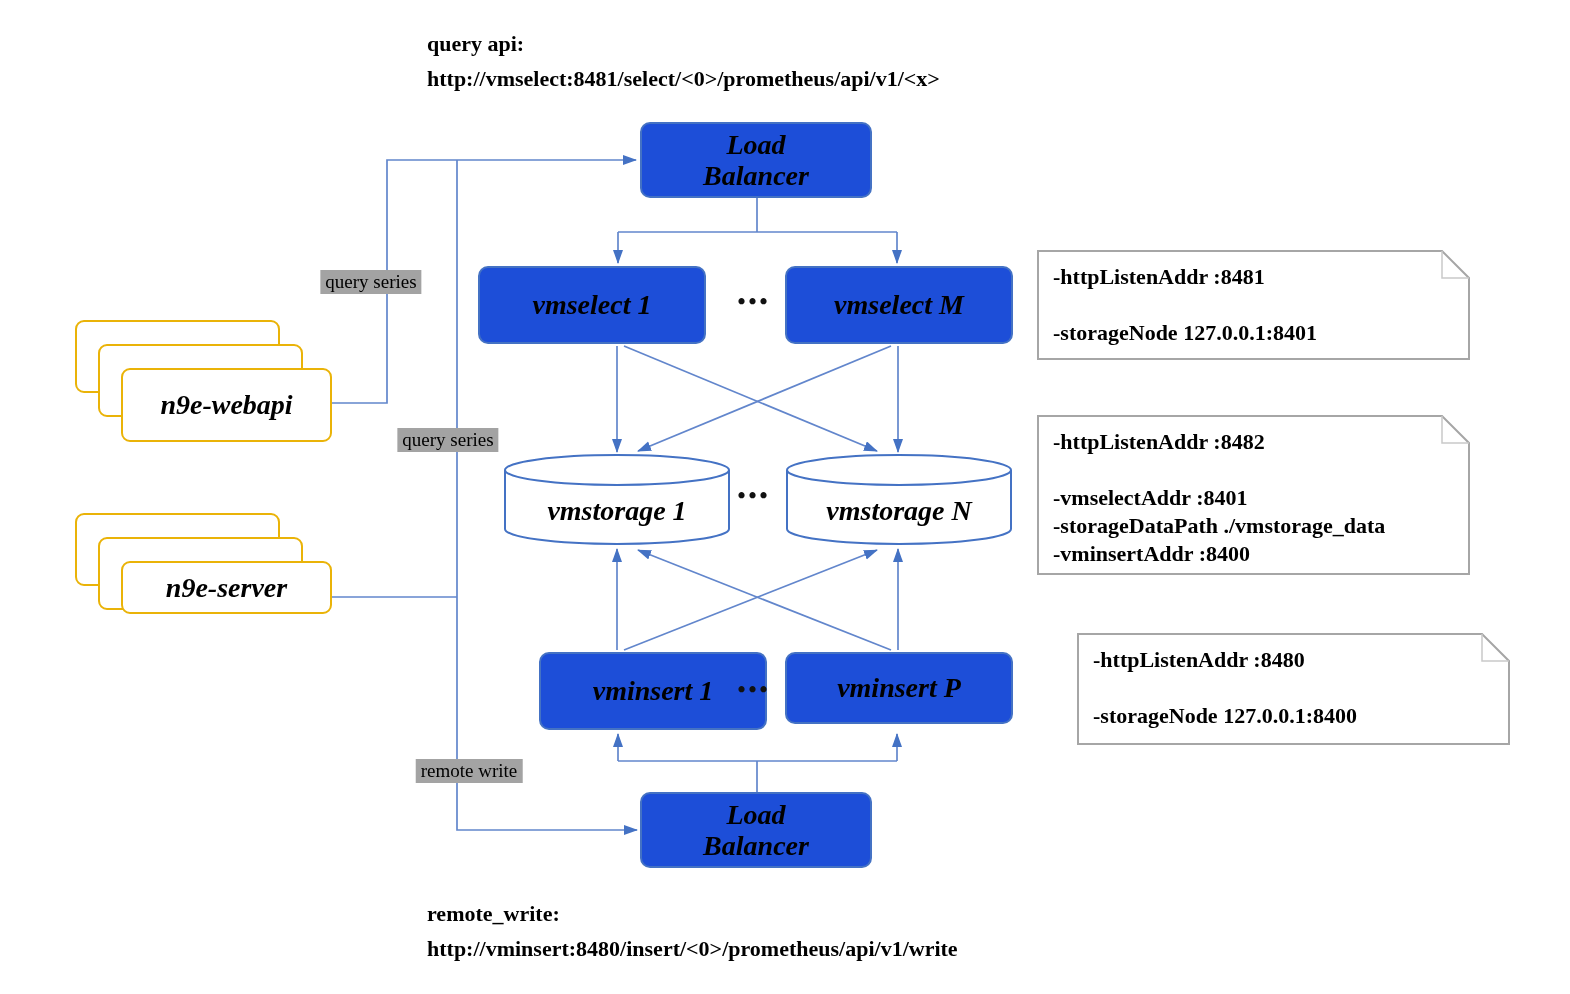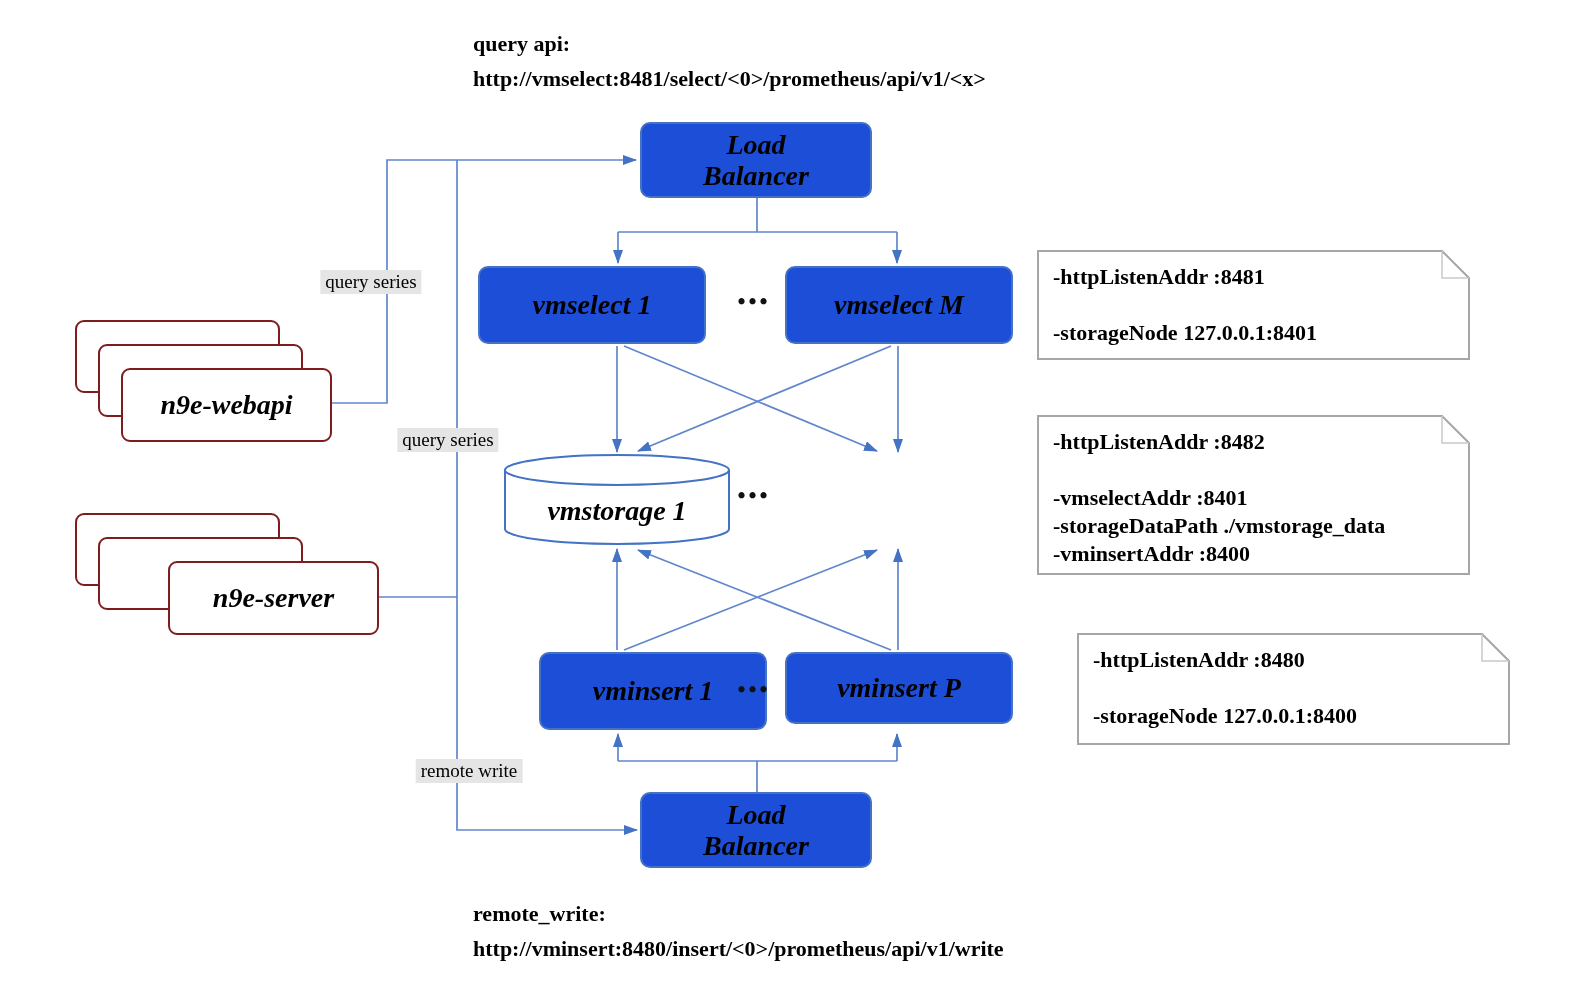--- a/index.html
+++ b/index.html
@@ -8,37 +8,37 @@
     font-family:"Liberation Serif","DejaVu Serif",serif;color:#000;
   }
   .wires{position:absolute;left:0;top:0;z-index:1;}
   .node{
     position:absolute;z-index:2;background:#1d4ed8;border:2px solid #4472C4;border-radius:10px;
     display:flex;align-items:center;justify-content:center;text-align:center;
     font-weight:bold;font-style:italic;font-size:28px;line-height:1.12;box-sizing:border-box;
   }
   .blk{display:block;}
   .stack-box{
-    position:absolute;z-index:2;background:#fff;border:2px solid #7f1d1d;border-radius:9px;
+    position:absolute;z-index:2;background:#fff;border:2px solid #eab308;border-radius:9px;
     box-sizing:border-box;
   }
   .stack-front{
     display:flex;align-items:center;justify-content:center;text-align:center;
     font-weight:bold;font-style:italic;font-size:28px;
   }
   .cyl{position:absolute;z-index:2;}
   .cyl svg{position:absolute;left:0;top:0;}
   .cyl .cyl-label{
     position:absolute;left:0;top:22px;width:100%;height:calc(100% - 22px);
     display:flex;align-items:center;justify-content:center;
     font-weight:bold;font-style:italic;font-size:28px;z-index:3;
   }
-  .annot{position:absolute;z-index:3;font-weight:bold;font-size:22px;line-height:35px;white-space:nowrap;margin-left:46px;}
+  .annot{position:absolute;z-index:3;font-weight:bold;font-size:22px;line-height:35px;white-space:nowrap;}
   .edge-label{
-    position:absolute;z-index:3;transform:translate(-50%,-50%);background:#e5e5e5;
+    position:absolute;z-index:3;transform:translate(-50%,-50%);background:#a3a3a3;
     padding:1px 5px;font-size:19px;white-space:nowrap;
   }
   .dots{
     position:absolute;z-index:3;transform:translate(-50%,-50%);
     font-weight:bold;font-size:23px;letter-spacing:3px;color:#111;white-space:nowrap;
   }
   .note{position:absolute;z-index:2;}
   .note svg{position:absolute;left:0;top:0;}
   .note .note-body{
     position:absolute;left:0;top:0;width:100%;height:100%;box-sizing:border-box;
@@ -97,21 +97,21 @@
   </div>
 
   <div class="stack-box" style="left:75px;top:320px;width:205px;height:73px;"></div>
   <div class="stack-box" style="left:98px;top:344px;width:205px;height:73px;"></div>
   <div class="stack-box stack-front" style="left:121px;top:368px;width:211px;height:74px;">
     <span>n9e-webapi</span>
   </div>
 
   <div class="stack-box" style="left:75px;top:513px;width:205px;height:73px;"></div>
   <div class="stack-box" style="left:98px;top:537px;width:205px;height:73px;"></div>
-  <div class="stack-box stack-front" style="left:121px;top:561px;width:211px;height:74px;margin-left:47px;">
+  <div class="stack-box stack-front" style="left:121px;top:561px;width:211px;height:53px;">
     <span>n9e-server</span>
   </div>
 
   <div class="node" style="left:640px;top:122px;width:232px;height:76px;">
     <div>
       <span class="blk">Load</span>
       <span class="blk">Balancer</span>
     </div>
   </div>
 
@@ -122,20 +122,27 @@
     <span>vmselect M</span>
   </div>
   <span class="dots" style="left:754px;top:302px;">•••</span>
 
   <div class="cyl" style="left:503px;top:453px;width:228px;height:94px;text-align:center;">
     <svg width="228" height="94" viewBox="0 0 228 94">
       <path d="M2,17 L2,76 A112,15 0 0 0 226,76 L226,17" fill="#ffffff" stroke="#4472C4" stroke-width="2"></path>
       <ellipse cx="114" cy="17" rx="112" ry="15" fill="#ffffff" stroke="#4472C4" stroke-width="2"></ellipse>
     </svg>
     <span class="cyl-label">vmstorage 1</span>
+  </div>
+  <div class="cyl" style="left:785px;top:453px;width:228px;height:94px;">
+    <svg width="228" height="94" viewBox="0 0 228 94">
+      <path d="M2,17 L2,76 A112,15 0 0 0 226,76 L226,17" fill="#ffffff" stroke="#4472C4" stroke-width="2"></path>
+      <ellipse cx="114" cy="17" rx="112" ry="15" fill="#ffffff" stroke="#4472C4" stroke-width="2"></ellipse>
+    </svg>
+    <span class="cyl-label">vmstorage N</span>
   </div>
   <span class="dots" style="left:754px;top:496px;">•••</span>
 
   <div class="node" style="left:503px;top:652px;width:228px;height:78px;margin-left:36px;">
     <span>vminsert 1</span>
   </div>
   <div class="node" style="left:785px;top:652px;width:228px;height:72px;">
     <span>vminsert P</span>
   </div>
   <span class="dots" style="left:754px;top:690px;">•••</span>

